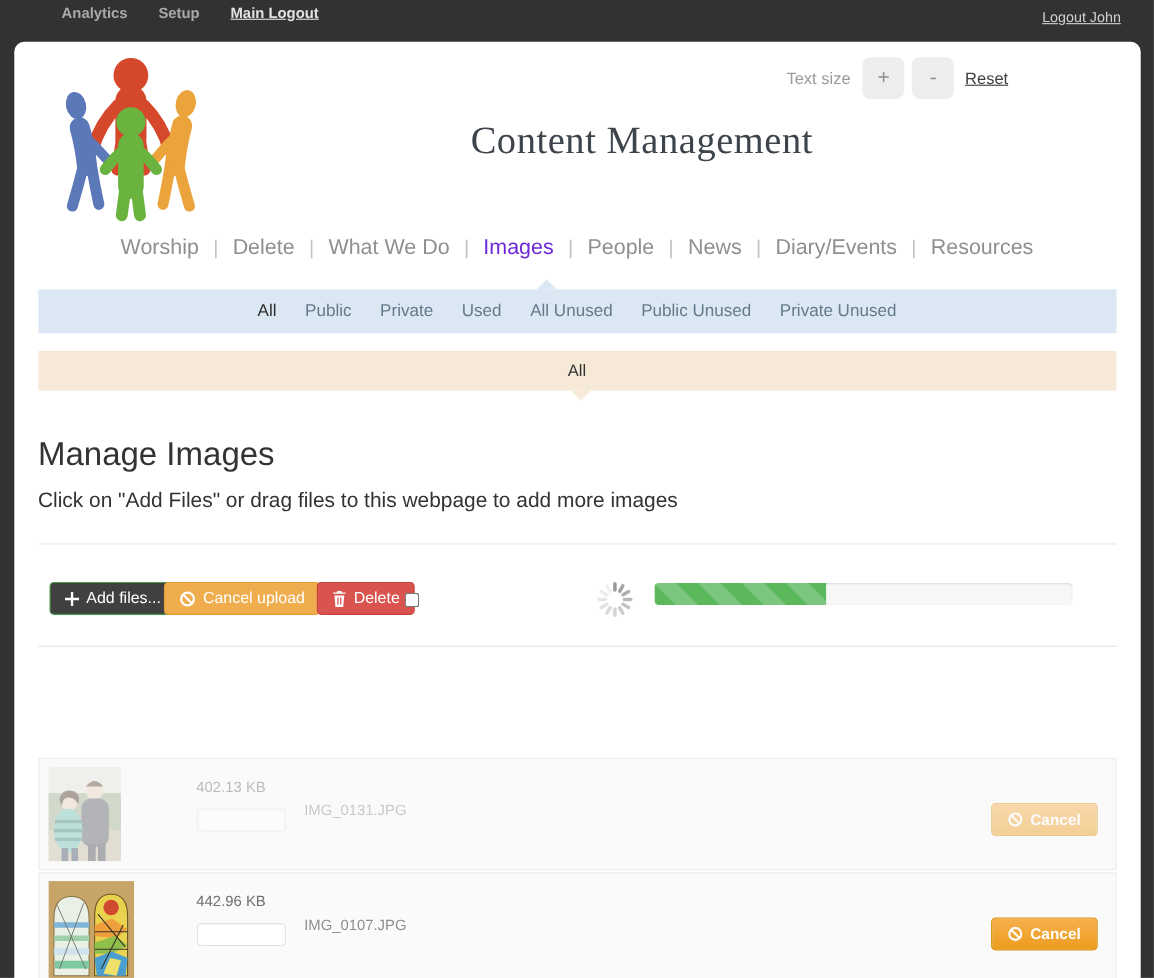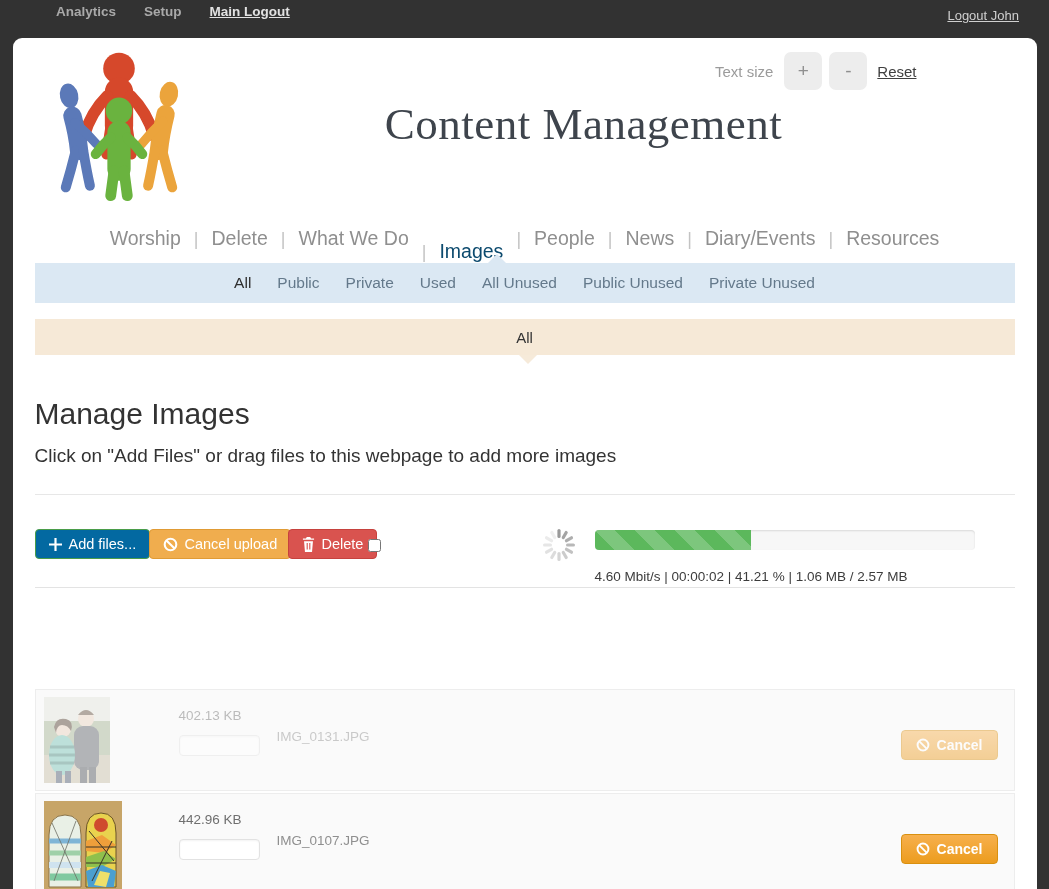--- a/index.html
+++ b/index.html
@@ -15,31 +15,31 @@
   .top-tab { color:#a9a9a9; font-size:13.5px; font-weight:bold; padding:4px 14px 0; cursor:pointer; text-decoration:none; }
   .top-tab.active { background:#ffffff; color:#1c1c1c; border-radius:0 0 5px 5px; padding:8px 15px 11px; }
   .top-tab.underlined { color:#e2e2e2; text-decoration:underline; }
   .logout { color:#d0d0d0; font-size:13px; text-decoration:underline; margin-top:8px; cursor:pointer; }
 
   
   .card { position:relative; width:1024px; height:851px; margin:0 auto; background:#ffffff; border-radius:9px 9px 0 0; overflow:hidden; }
 
   .head { position:relative; height:209px; }
   .logo { position:absolute; left:22px; top:8px; width:168px; height:158px; }
-  .site-title { position:absolute; top:60px; left:0; right:0; margin:0; text-align:center; padding-left:118px;
-    font-family:"Liberation Serif", serif; font-weight:400; font-size:45px; color:#3e444c; letter-spacing:0.5px; }
+  .site-title { position:absolute; top:60px; left:0; right:0; margin:10px; text-align:center; padding-left:118px;
+    font-family:"Liberation Serif", serif; font-weight:400; font-size:35px; color:#3e444c; letter-spacing:0.5px; }
 
   .textsize { position:absolute; top:14px; right:120px; display:flex; align-items:center; gap:7px; }
   .ts-label { color:#9b9b9b; font-size:15px; margin-right:4px; }
   .ts-btn { width:38px; height:38px; background:#ededed; border:none; border-radius:7px; color:#8f8f8f; font-size:19px; cursor:pointer; }
   .ts-reset { color:#3f3f3f; font-size:15px; text-decoration:underline; cursor:pointer; margin-left:3px; }
 
   .main-nav { position:absolute; left:0; right:0; top:176px; display:flex; justify-content:center; align-items:center; font-size:19.5px; }
   .main-nav a { color:#8f8f8f; cursor:pointer; text-decoration:none; white-space:nowrap; }
-  .main-nav a.active { color:#0c4a6e;margin-top:26px; }
+  .main-nav a.active { color:#6d28d9; }
   .main-nav a + a::before { content:"|"; color:#c3c3c3; margin:0 13px; font-size:18px; }
 
   .filterbar { margin:16px 22px; position:relative; display:flex; justify-content:center; align-items:center; gap:26px; }
   .filterbar a { cursor:pointer; text-decoration:none; white-space:nowrap; }
   .fb-blue { height:40px; background:#dbe8f3; }
   .fb-blue a { color:#64798b; font-size:15.5px; }
   .fb-blue a.active { color:#2e2e2e; }
   .tri-up { position:absolute; top:-9px; left:453px; width:0; height:0;
     border-left:9px solid transparent; border-right:9px solid transparent; border-bottom:9px solid #dbe8f3; }
   .fb-tan { height:36px; background:#f6e9d7; }
@@ -48,21 +48,21 @@
     border-left:9px solid transparent; border-right:9px solid transparent; border-top:9px solid #f6ead9; }
 
   .page-heading { margin:42px 22px 0; font-size:30px; font-weight:400; color:#333333; }
   .instructions { margin:14px 22px 0; font-size:19px; color:#333333; }
   .rule { margin:27px 22px 0; border:none; border-top:1px solid #e7e7e7; }
 
   
   .toolbar { position:relative; margin:0 22px; height:93px; border-bottom:1px solid #e3e3e3; }
   .btn { display:inline-flex; align-items:center; gap:7px; border-radius:4px; color:#fff; font-size:14.5px;
     height:30px; padding:0 13px; border:1px solid; cursor:pointer; }
-  .btn-green  { position:absolute; left:0;    top:34px; background:#0369a1; border-color:#4a9d4a; }
+  .btn-green  { position:absolute; left:10px;    top:34px; background:#404040; border-color:#4a9d4a; }
   .btn-orange { position:absolute; left:114px; top:34px; background:#f0ad4e; border-color:#e09b35; }
   .btn-red    { position:absolute; left:253px; top:34px; background:#d9534f; border-color:#c6423e; }
   .toggle-all { position:absolute; left:329px; top:41px; }
   .spinner { position:absolute; left:506px; top:32px; }
   .progress { position:absolute; left:560px; top:35px; width:380px; height:20px; background:#f7f7f7;
     border-radius:4px; box-shadow:inset 0 1px 2px rgba(0,0,0,.12); overflow:hidden; }
   .progress-fill { height:100%; width:0; background:#5cb85c;
     background-image:linear-gradient(45deg, rgba(255,255,255,.2) 25%, transparent 25%, transparent 50%,
       rgba(255,255,255,.2) 50%, rgba(255,255,255,.2) 75%, transparent 75%, transparent);
     background-size:40px 40px; }
@@ -211,21 +211,20 @@
         <rect x="-1.6" y="-16" width="3.2" height="9" rx="1.6" opacity="0.3" transform="rotate(240)"></rect>
         <rect x="-1.6" y="-16" width="3.2" height="9" rx="1.6" opacity="0.25" transform="rotate(270)"></rect>
         <rect x="-1.6" y="-16" width="3.2" height="9" rx="1.6" opacity="0.2" transform="rotate(300)"></rect>
         <rect x="-1.6" y="-16" width="3.2" height="9" rx="1.6" opacity="0.15" transform="rotate(330)"></rect>
       </g>
     </svg>
 
     <div class="progress">
       <div class="progress-fill" style="width: 41.21%;"></div>
     </div>
-    <div class="stats">4.60 Mbit/s | 00:00:02 | 41.21 % | 1.06 MB / 2.57 MB</div>
   </div>
 
   <div class="files">
 
     <div class="file-row fading">
       <svg class="thumb" width="66" height="86" viewBox="0 0 66 86">
         <rect width="66" height="86" fill="#d8ddd0"></rect>
         <rect width="66" height="34" fill="#e3e6dc"></rect>
         <rect y="24" width="66" height="38" fill="#a3b292"></rect>
         <rect y="58" width="66" height="28" fill="#c6bda6"></rect>

